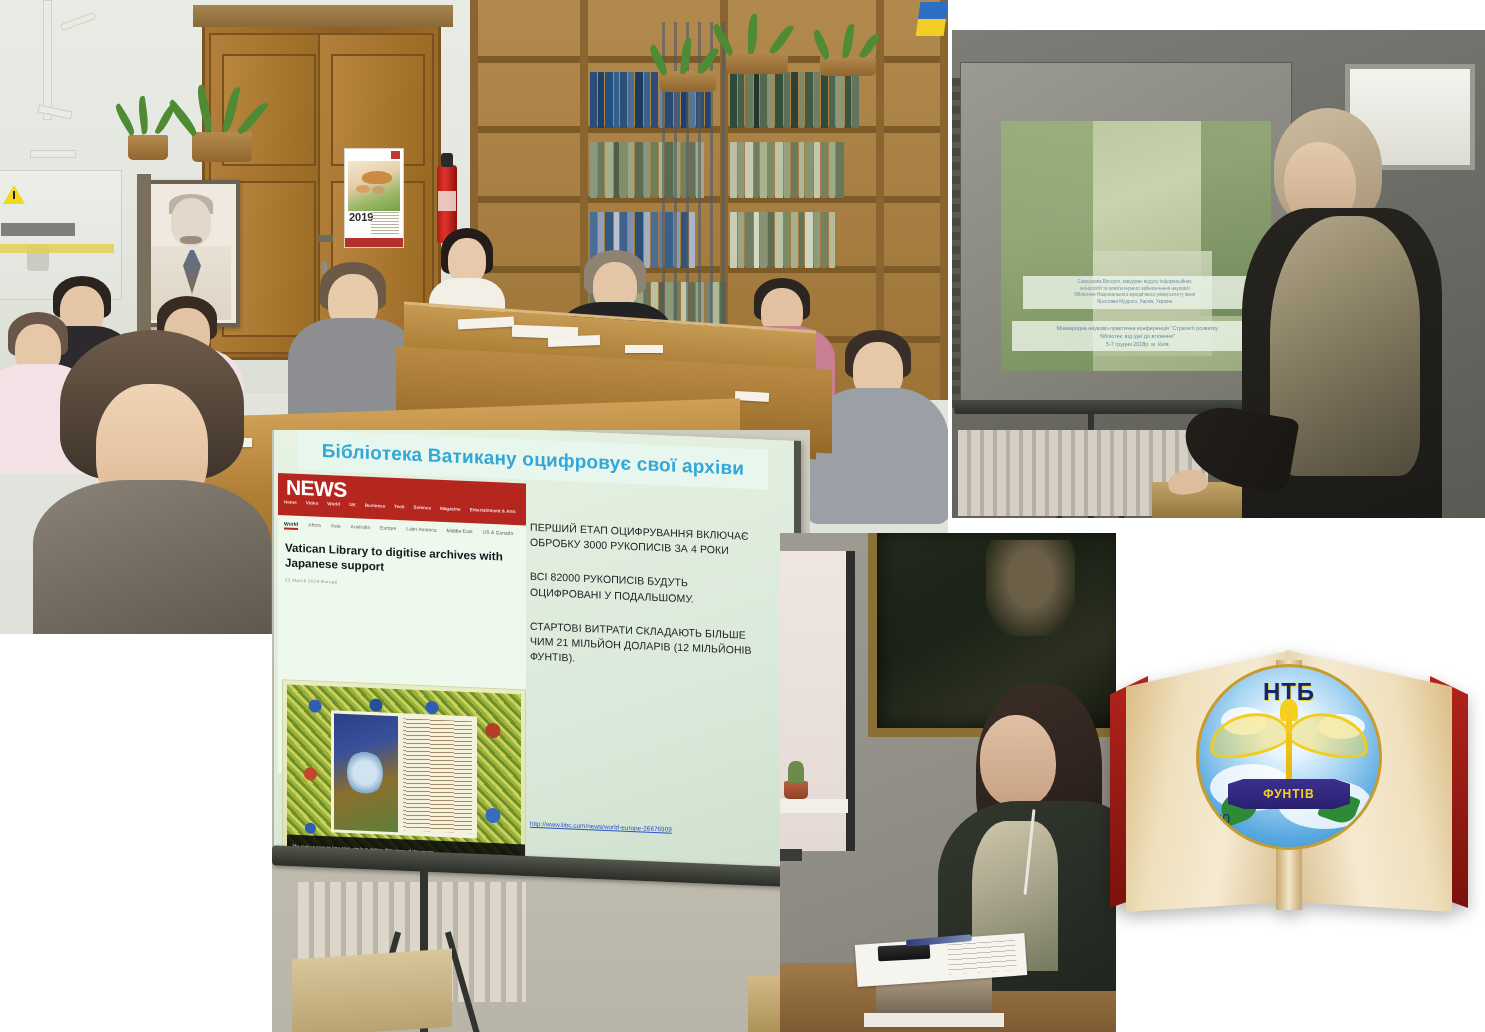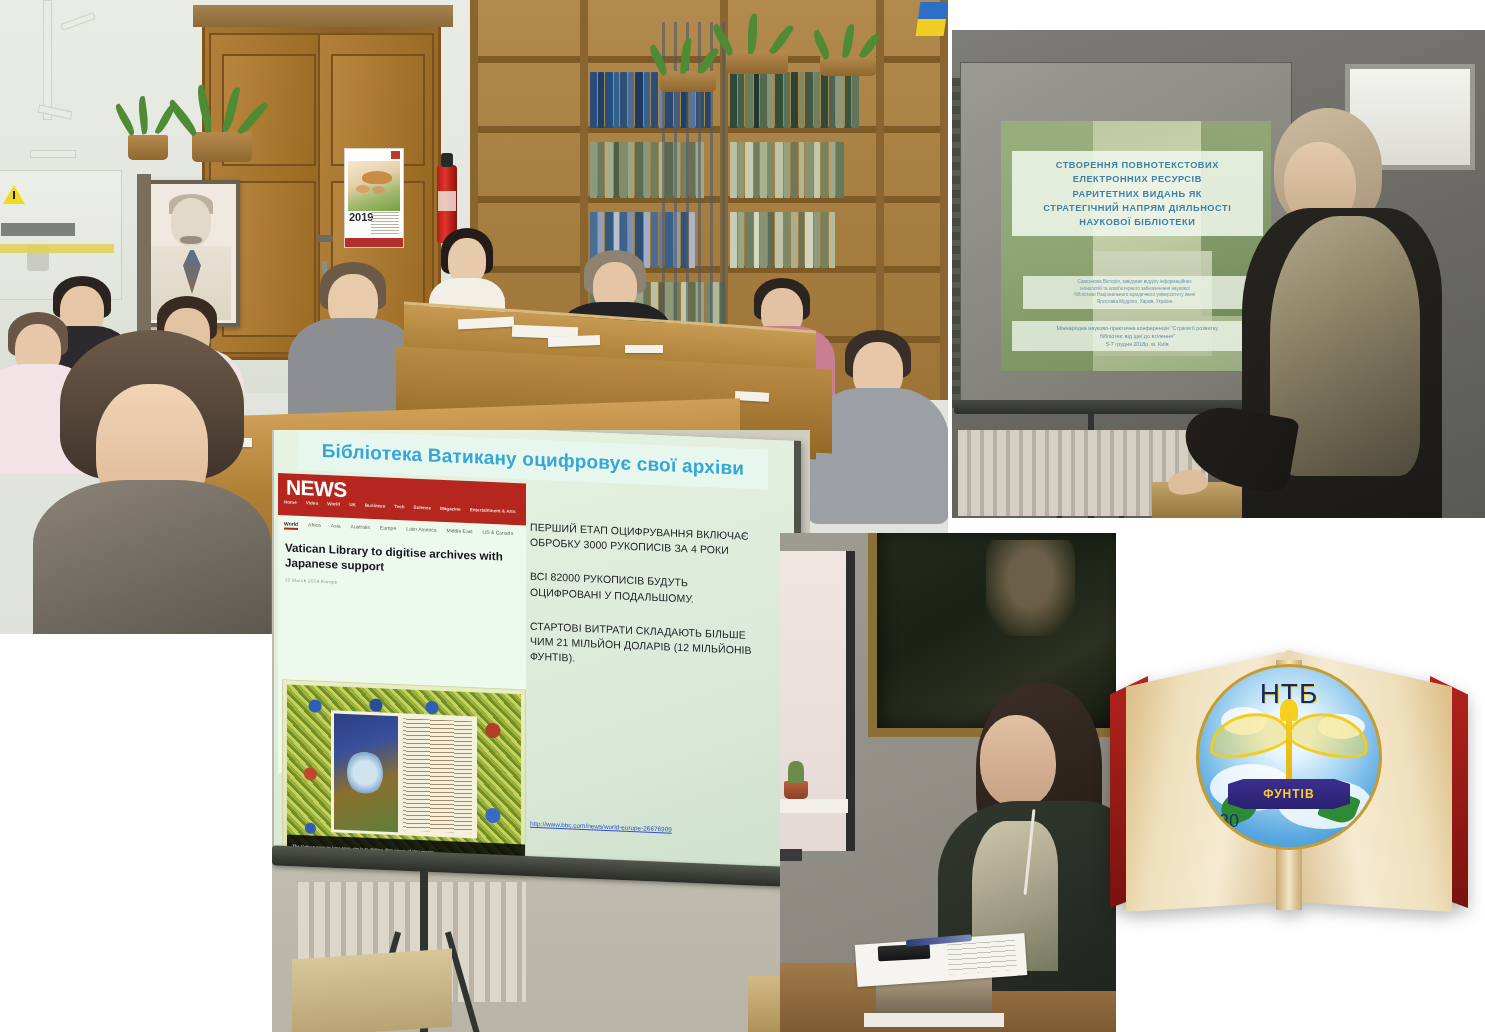--- a/index.html
+++ b/index.html
@@ -324,37 +324,37 @@
   #logo-ntb .emblem{position:absolute;left:50%;top:40px;transform:translateX(-50%);
      width:180px;height:180px;border-radius:50%;border:3px solid #c89b2e;
      background:radial-gradient(circle at 50% 36%,#eaf6ff 0 16%,#a9d6f2 42%,#5aa9e0 72%,#2f86c9 100%);
      overflow:hidden;}
   #logo-ntb .emblem .cloud{position:absolute;background:rgba(255,255,255,.82);border-radius:50%;}
   #logo-ntb .emblem .c1{left:6%;top:54%;width:46%;height:26%;}
   #logo-ntb .emblem .c2{left:44%;top:62%;width:52%;height:28%;}
   #logo-ntb .emblem .c3{left:12%;top:22%;width:26%;height:16%;}
   #logo-ntb .emblem .c4{left:66%;top:26%;width:26%;height:14%;}
   #logo-ntb .ntb{position:absolute;left:0;top:6%;width:100%;text-align:center;
-     color:#15276b;font-size:28px;font-weight:normal;letter-spacing:1px;
+     color:#15276b;font-size:24px;font-weight:bold;letter-spacing:1px;
      text-shadow:1px 1px 0 #f2d32a;}
   #logo-ntb .trident{position:absolute;left:50%;top:22%;transform:translateX(-50%);
      width:6px;height:56%;background:linear-gradient(#f6d01f,#e0ac0d);border-radius:2px;}
   #logo-ntb .wing{position:absolute;top:26%;width:42%;height:20%;border:3px solid #f2cd1d;
      border-radius:50% 50% 50% 50%/70% 70% 30% 30%;background:rgba(246,208,31,.35);}
   #logo-ntb .wing.l{left:5%;transform:rotate(-12deg);}
   #logo-ntb .wing.r{right:5%;transform:rotate(12deg);}
   #logo-ntb .crown{position:absolute;left:50%;top:18%;transform:translateX(-50%);
      width:18px;height:22px;background:#f6d01f;border-radius:50% 50% 20% 20%;}
   #logo-ntb .ribbon{position:absolute;left:16%;top:62%;width:68%;height:17%;
      background:linear-gradient(#3c2f8e,#2a2070);border-radius:6px;
      clip-path:polygon(0 18%,14% 0,86% 0,100% 18%,100% 82%,86% 100%,14% 100%,0 82%);}
   #logo-ntb .ribbon span{position:absolute;inset:0;display:flex;align-items:center;justify-content:center;
      color:#f6d01f;font-size:12px;font-weight:bold;letter-spacing:1px;}
   #logo-ntb .year{position:absolute;left:0;top:80%;width:100%;text-align:left;
-     color:#1a2c72;font-size:18px;font-weight:normal;}
+     color:#1a2c72;font-size:14px;font-weight:normal;}
   #logo-ntb .laurel{position:absolute;top:70%;width:20%;height:16%;background:#2f8a36;
      border-radius:50% 10% 50% 10%;}
   #logo-ntb .laurel.l{left:12%;transform:rotate(-20deg);}
   #logo-ntb .laurel.r{right:12%;transform:rotate(20deg);}
 </style>
 </head>
 <body>
 
 <div class="stage">
 
@@ -644,27 +644,20 @@
 
   <div class="photo" id="photo-speaker">
     <div class="roomwall"></div>
     <div class="shelfbg"></div>
     <div class="window"></div>
     <div class="screen">
       <div class="slide">
         <div class="trees"></div>
         <div class="trees2"></div>
         <div class="bld"></div>
-        <div class="slide-title">
-          <div>СТВОРЕННЯ ПОВНОТЕКСТОВИХ</div>
-          <div>ЕЛЕКТРОННИХ РЕСУРСІВ</div>
-          <div>РАРИТЕТНИХ ВИДАНЬ ЯК</div>
-          <div>СТРАТЕГІЧНИЙ НАПРЯМ ДІЯЛЬНОСТІ</div>
-          <div>НАУКОВОЇ БІБЛІОТЕКИ</div>
-        </div>
         <div class="slide-author">
           <div>Самсонова Вікторія, завідувач відділу інформаційних</div>
           <div>технологій та комп'ютерного забезпечення наукової</div>
           <div>бібліотеки Національного юридичного університету імені</div>
           <div>Ярослава Мудрого, Харків, Україна</div>
         </div>
         <div class="slide-conf">
           <div>Міжнародна науково-практична конференція "Стратегії розвитку</div>
           <div>бібліотек: від ідеї до втілення"</div>
           <div>5-7 грудня 2018р. м. Київ</div>

